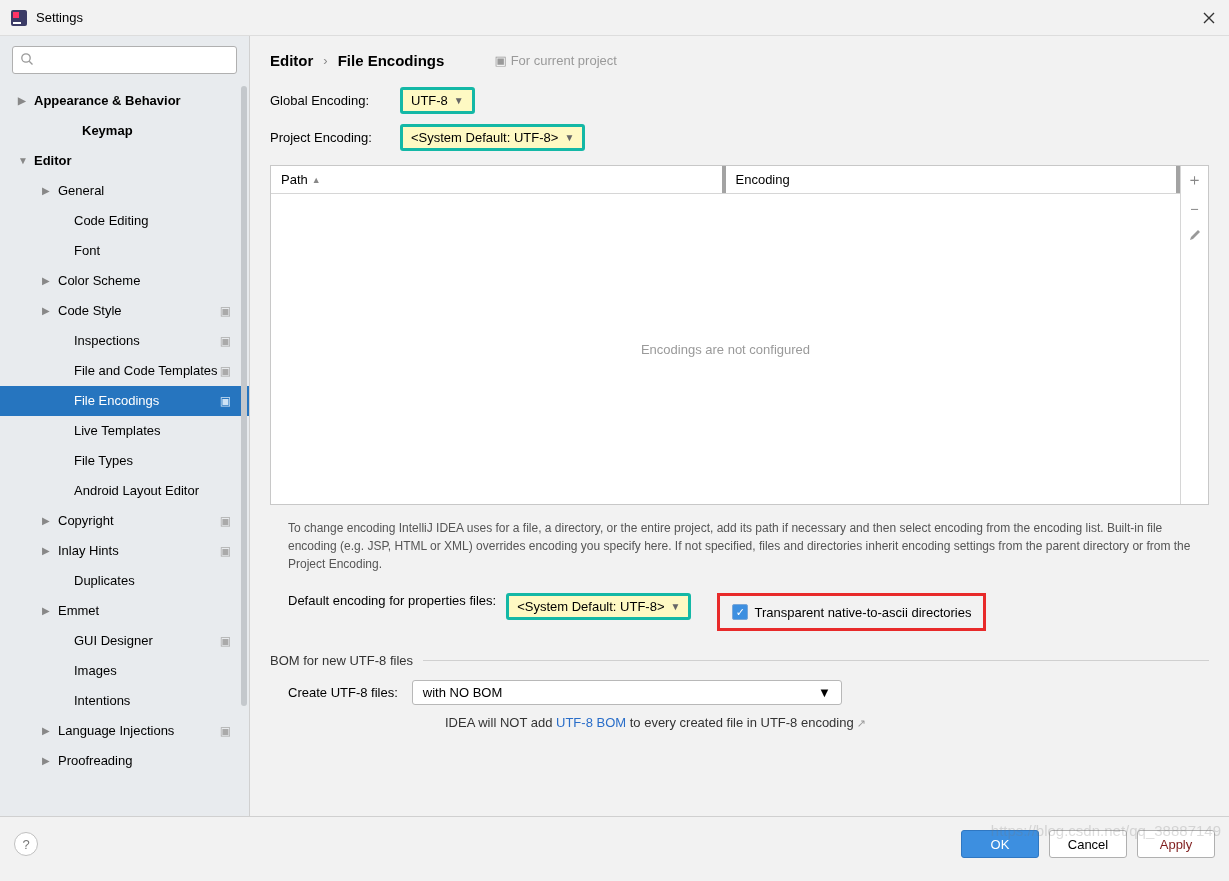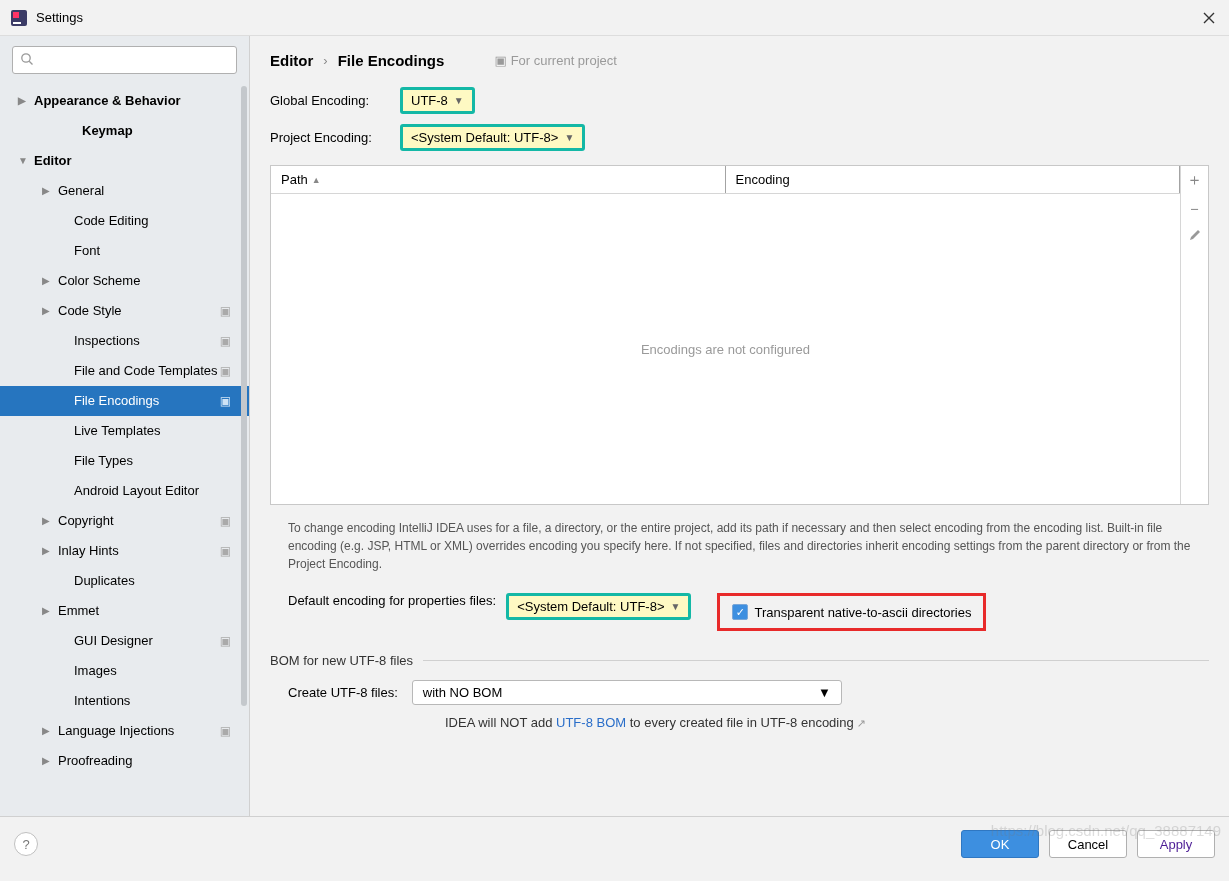--- a/index.html
+++ b/index.html
@@ -43,21 +43,21 @@
 .breadcrumb .proj-note { margin-left: 40px; color: #9a9a9a; display: flex; align-items: center; gap: 4px; }
 
 .row { display: flex; align-items: center; margin-bottom: 10px; }
 .row label { width: 130px; }
 .dropdown { display: inline-flex; align-items: center; border: 3px solid #14b8a6; border-radius: 3px; background: #fef9c3; padding: 3px 8px; cursor: pointer; gap: 6px; }
 .dropdown .dd-arrow { color: #666; font-size: 10px; }
 
 .table-wrap { border: 1px solid #c8c8c8; background: #fff; margin-top: 4px; display: flex; height: 340px; }
 .table-body { flex: 1; display: flex; flex-direction: column; }
 .table-header { display: flex; border-bottom: 1px solid #d6d6d6; }
-.th { padding: 6px 10px; font-size: 13px; border-right: 1px solid #a3a3a3; }
+.th { padding: 6px 10px; font-size: 13px; border-right: 4px solid #a3a3a3; }
 .th-path { flex: 1; display: flex; align-items: center; gap: 4px;}
 .th-enc { flex: 1; }
 .sort-ind { font-size: 9px; color: #888; }
 .table-empty { flex: 1; display: flex; align-items: center; justify-content: center; color: #9a9a9a; }
 .table-side { width: 28px; border-left: 1px solid #d6d6d6; display: flex; flex-direction: column; align-items: center; padding-top: 4px; gap: 8px; color: #888; }
 .table-side .btn { cursor: pointer; font-size: 16px; text-align:center; width: 100%; }
 
 .help-text { font-size: 12px; color: #555; line-height: 1.5; margin: 14px 18px 20px 18px; }
 
 .section-header { display: flex; align-items: center; margin-top: 6px; margin-bottom: 12px; }
@@ -74,21 +74,21 @@
 
 .footer-note { margin-left: 175px; margin-top: 10px; font-size: 13px; color: #333; }
 .footer-note a { color: #2a6ec9; text-decoration: none; }
 .ext-icon { color: #999; font-size: 11px; margin-left: 3px; }
 
 .bottombar { height: 55px; border-top: 1px solid #d0d0d0; background: #f2f2f2; display: flex; align-items: center; padding: 0 14px; }
 .help-btn { width: 24px; height: 24px; border: 1px solid #c0c0c0; border-radius: 12px; display: flex; align-items: center; justify-content: center; color: #777; cursor: pointer; background:#fff; }
 .bottombar .spacer { flex: 1; }
 .btn-std { min-width: 78px; height: 28px; border: 1px solid #b0b0b0; border-radius: 3px; background: #fff; margin-left: 10px; cursor: pointer; font-size: 13px; }
 .btn-primary { background: #3d8fe0; color: #fff; border-color: #2f77c2; }
-.btn-disabled { color: #4c1d95; }
+.btn-disabled { color: #7f1d1d; }
 
 .watermark { position: absolute; right: 8px; bottom: 42px; color: rgba(120,120,120,0.25); font-size: 15px; pointer-events: none; }
 </style>
 </head>
 <body>
 
 <div class="titlebar">
   <span class="app-icon">
     <svg viewBox="0 0 18 18">
         <rect x="1" y="1" width="16" height="16" rx="2" fill="#3b3b66"></rect>

